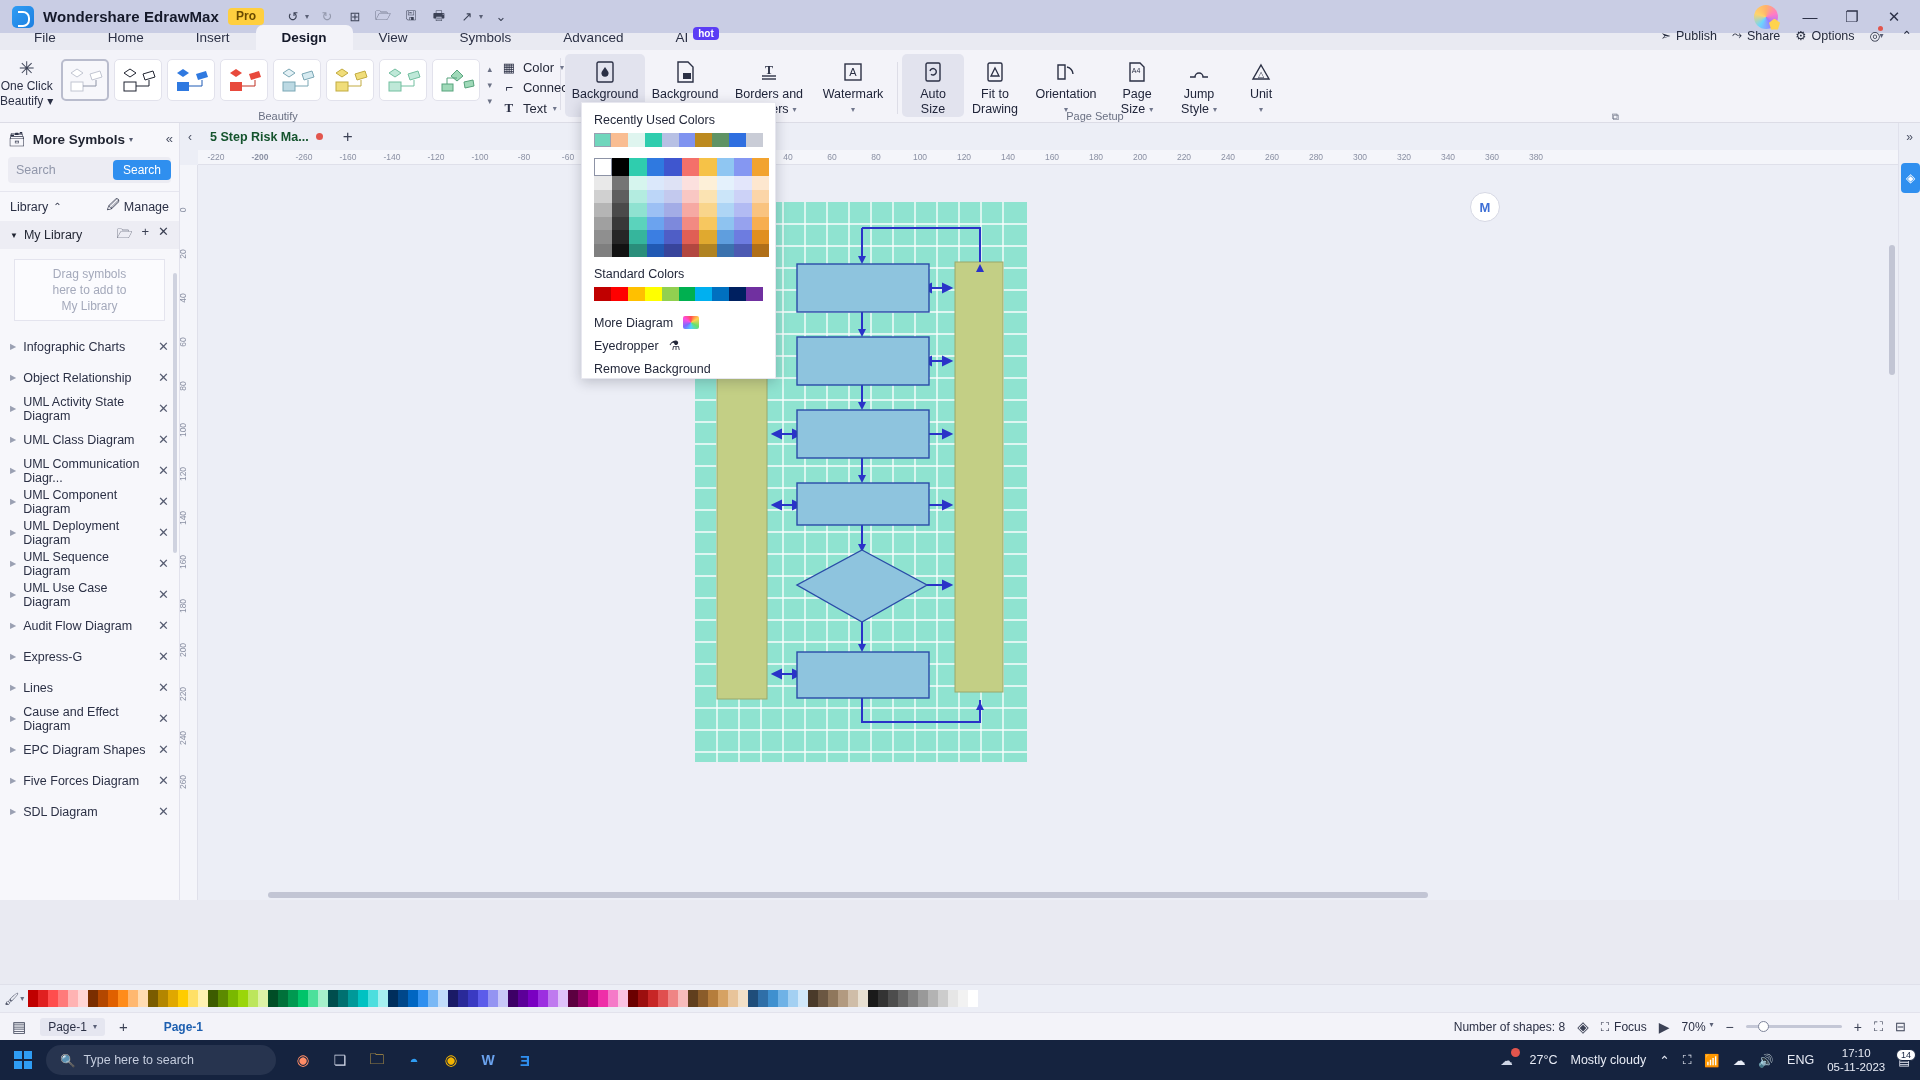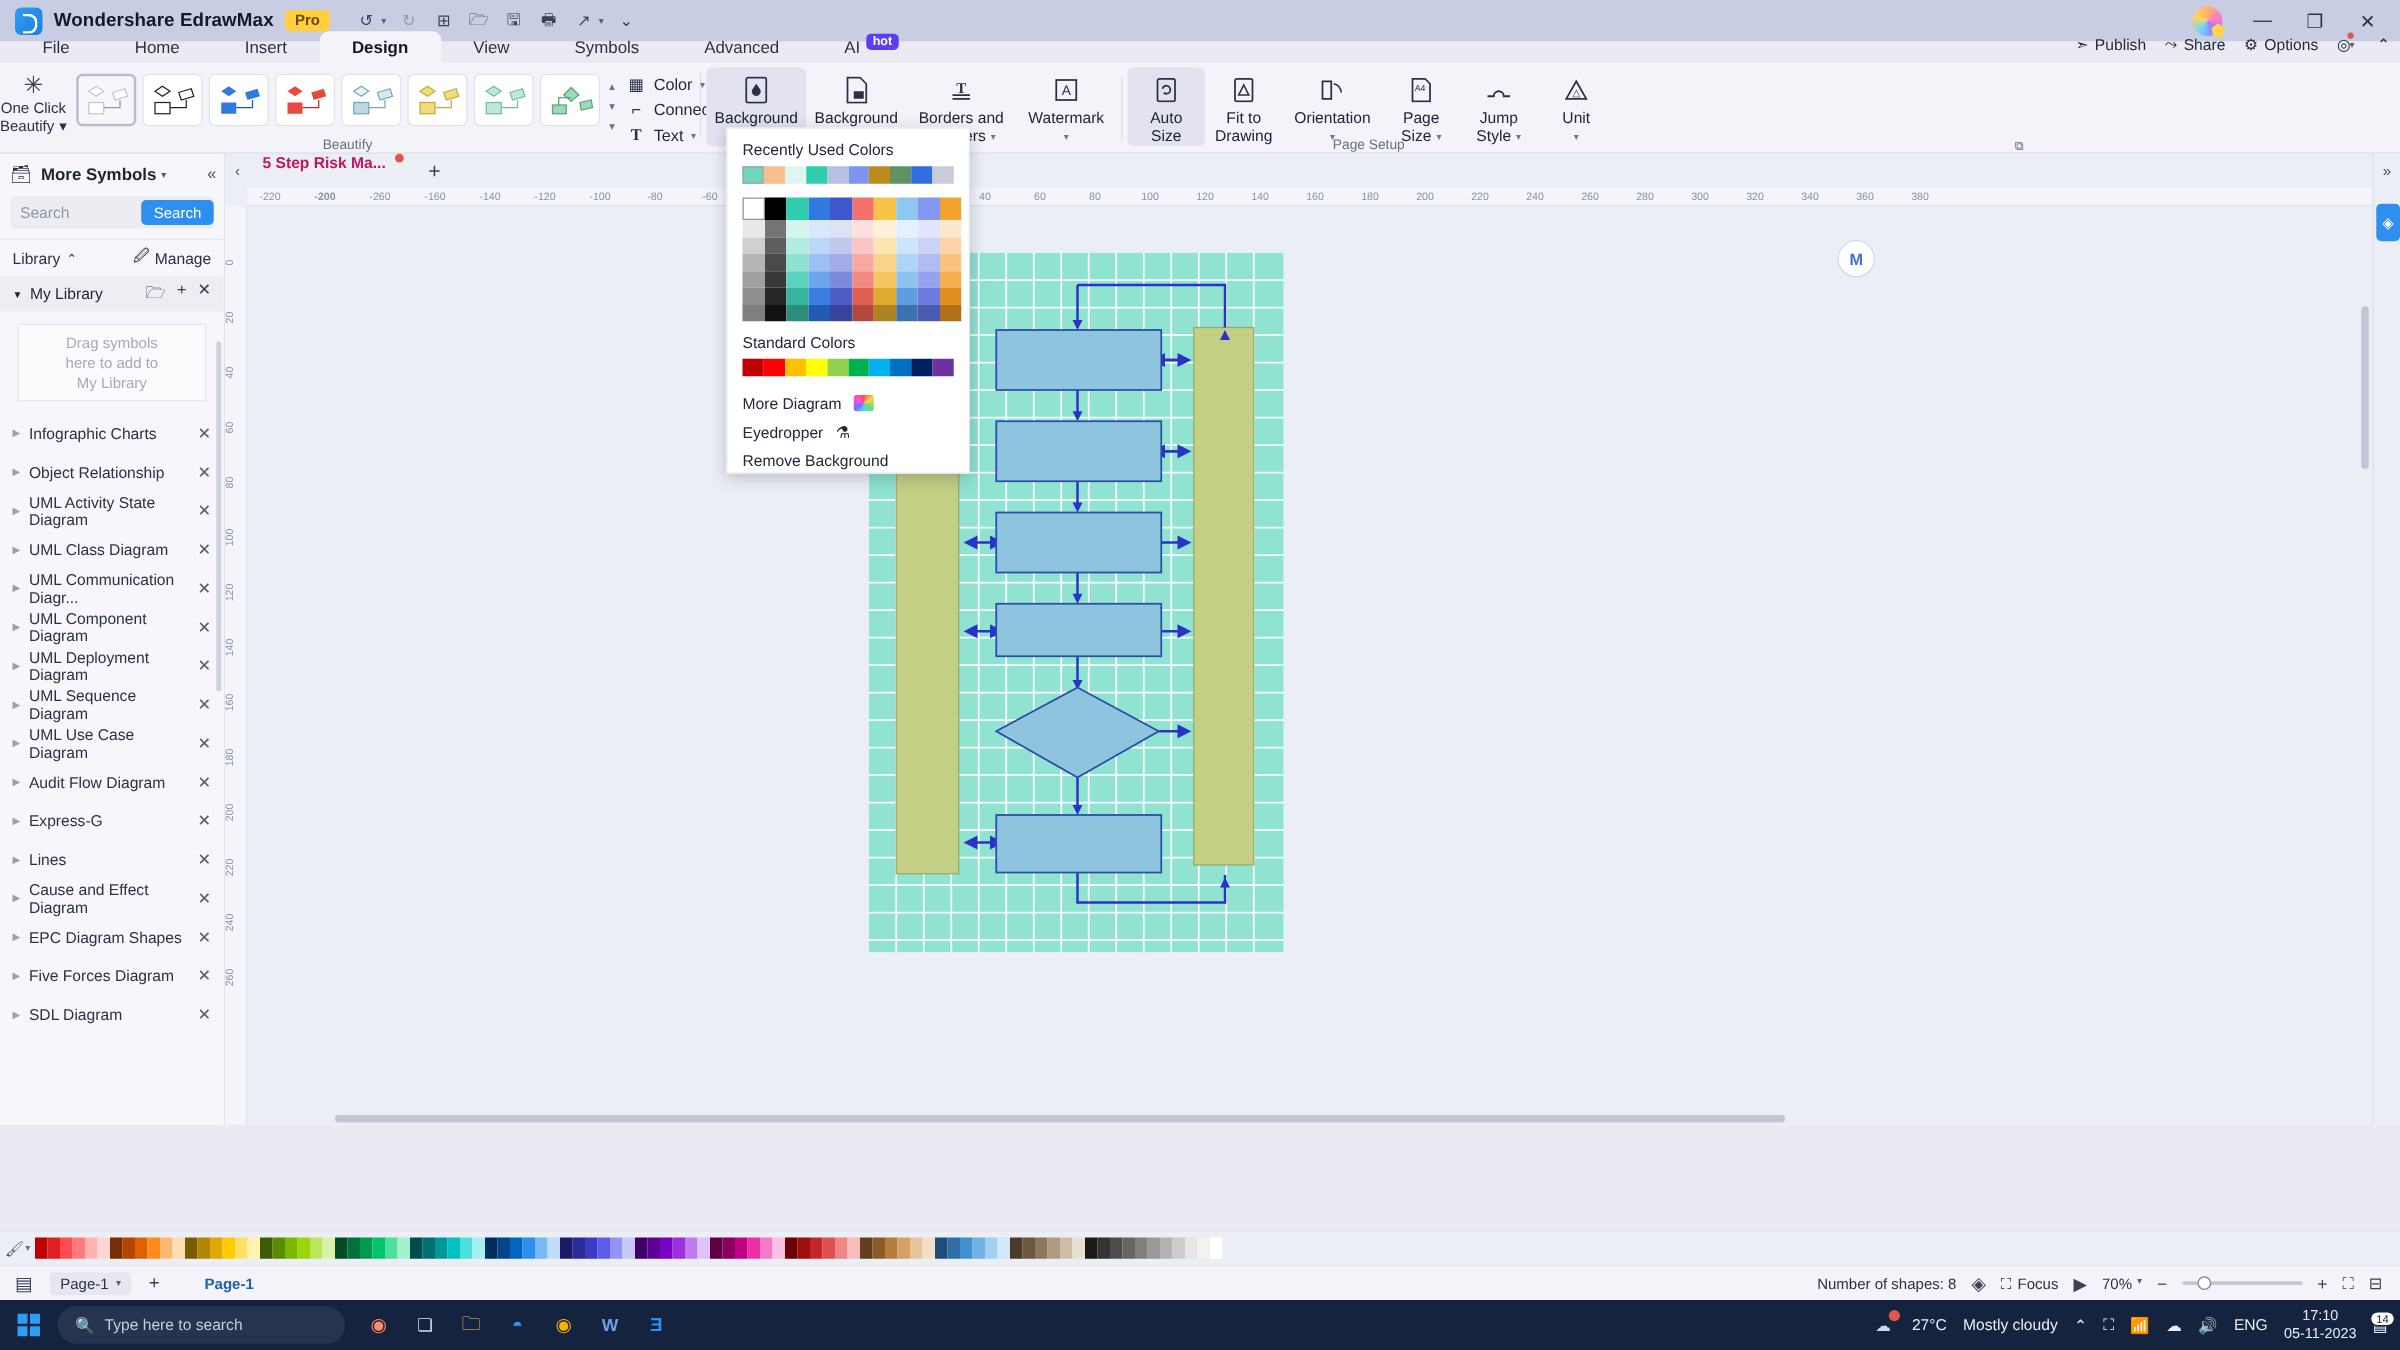--- a/index.html
+++ b/index.html
@@ -160,22 +160,22 @@
   }
   .cat .tri { font-size:8px; color:#9aa0b2; }
   .cat .x { margin-left:auto; color:#555b70; font-size:13px;}
 
   
   .docstrip {
     position:absolute; left:180px; top:123px; right:22px; height:27px;
     background:#eceef6; display:flex; align-items:center; padding-left:8px;
   }
   .doctab {
-    display:flex; gap:7px; height:27px; padding:0 10px;
-    font-size:12.5px; font-weight:bold; color:#be185d;
+    display:flex; align-items:center; gap:7px; height:27px; padding:0 10px;
+    font-size:12.5px; font-weight:bold; color:#14532d;
   }
   .doctab .dot { width:7px;height:7px;border-radius:50%; background:#e2554d;}
   .plus { font-size:17px; color:#3c4256; margin-left:10px;}
 
   
   .canvaswrap {
     position:absolute; left:180px; top:150px; right:22px; bottom:180px;
     background:#eceef6; overflow:hidden;
   }
   .ruler-h {

